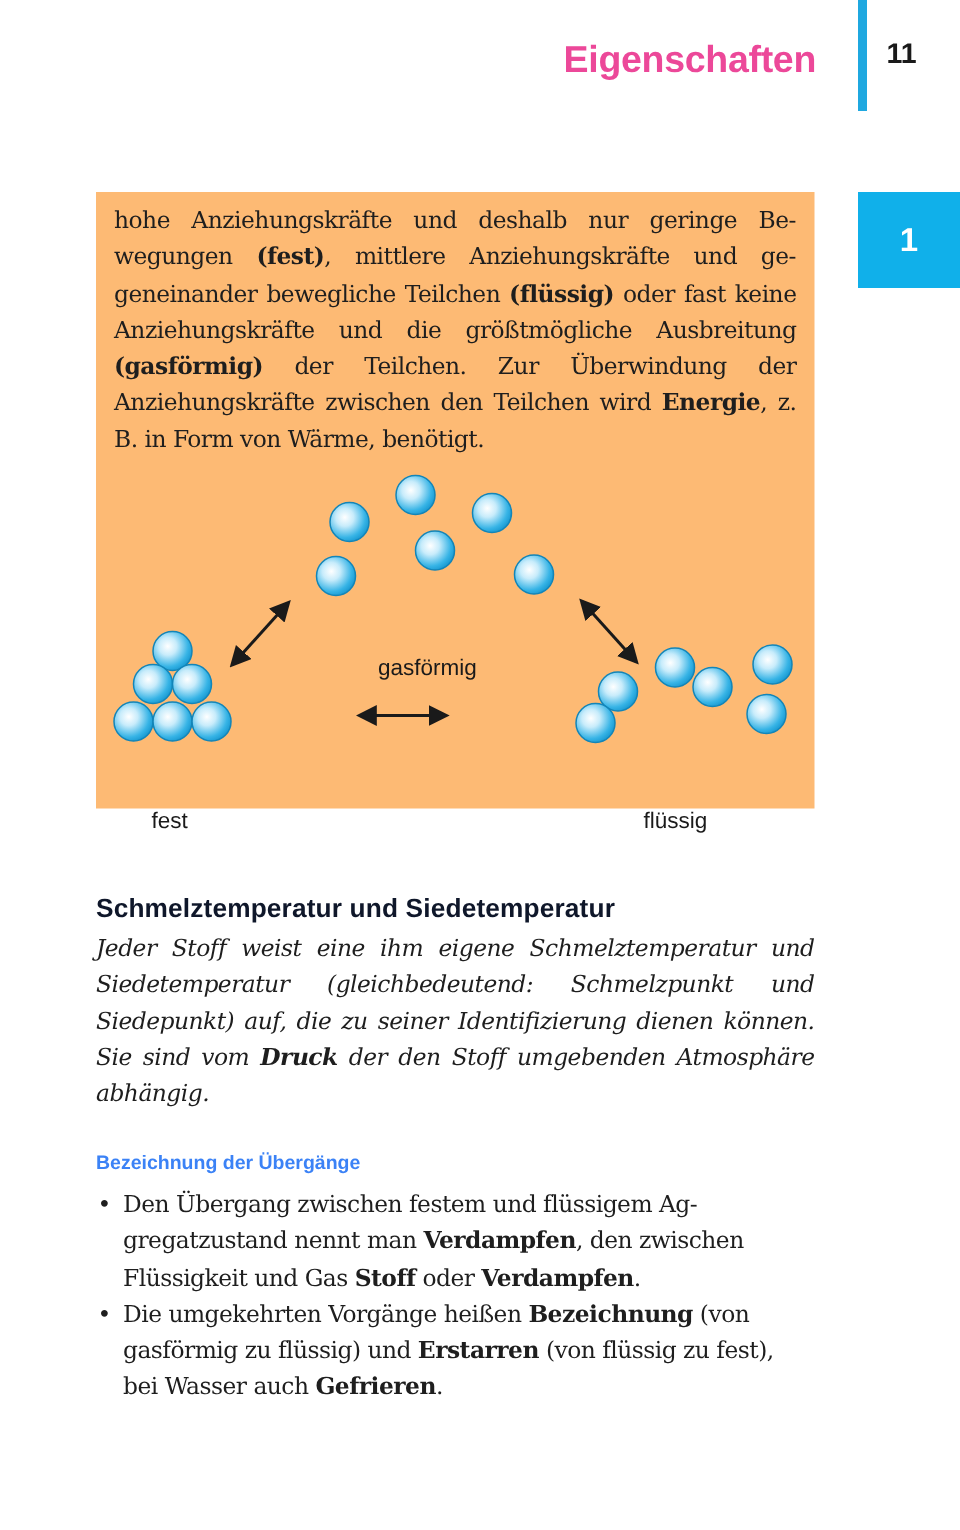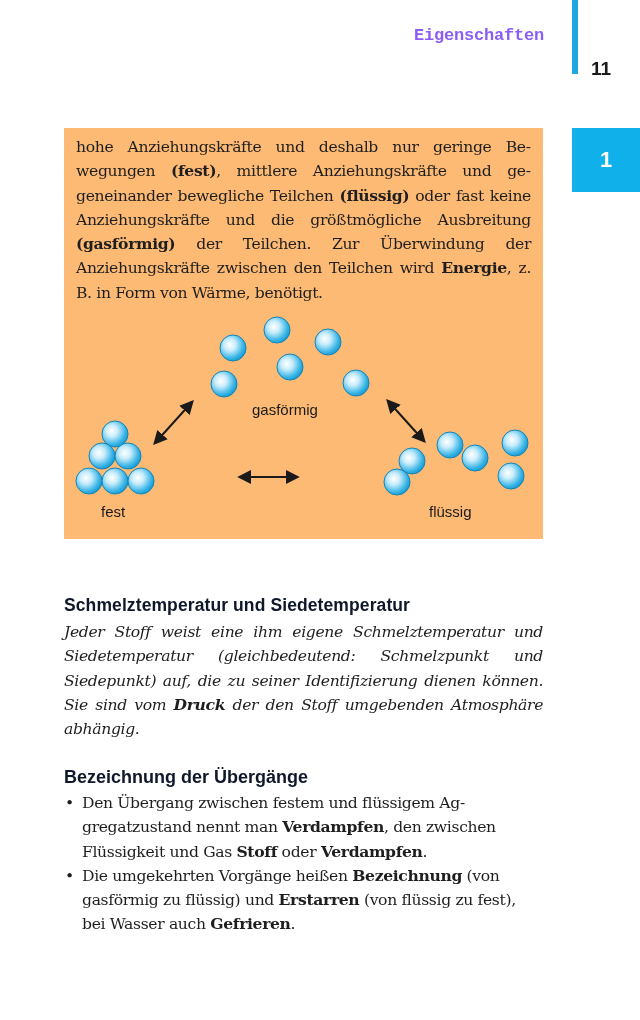--- a/index.html
+++ b/index.html
@@ -3,66 +3,66 @@
 <meta charset="utf-8">
 <style>
   html, body { margin:0; padding:0; }
   body {
     width:640px; height:1020px; position:relative; overflow:hidden;
     background:#ffffff; color:#1e1e1e;
     font-family:"DejaVu Serif", serif;
   }
   .running-head {
     position:absolute; top:26px; right:96px;
-    font-family:Liberation Mono, monospace; font-weight:bold;
-    font-size:17px; color:#8b5cf6; letter-spacing:-0.2px;
+    font-family:Liberation Sans, sans-serif; font-weight:bold;
+    font-size:25px; color:#ec4899; letter-spacing:-0.2px;
   }
   .head-rule {
     position:absolute; left:572px; top:0; width:6px; height:74px; background:#1fa8e0;
   }
   .page-number {
     position:absolute; top:26px; left:591px;
     font-family:"Liberation Sans", sans-serif; font-weight:bold;
-    font-size:19px; color:#1a1a1a;margin-top:32px;
+    font-size:19px; color:#1a1a1a;
   }
   .chapter-tab {
     position:absolute; left:572px; top:128px; width:68px; height:64px;
     background:#10b0ea; color:#ffffff;
     font-family:"Liberation Sans", sans-serif; font-weight:bold; font-size:22px;
     display:flex; align-items:center; justify-content:center;
   }
   .info-box {
     position:absolute; left:64px; top:128px; width:479px; height:411px;
     background:#fdba74;
   }
   .box-text {
     position:absolute; left:12px; top:7px; width:455px;
     font-size:15.6px; line-height:24.3px; text-align:justify;
     hyphens:manual; letter-spacing:-0.35px; word-spacing:0px;
   }
   .box-text b, .body-text b, .bullets b { font-weight:bold; }
   .diagram { position:absolute; left:0; top:0; width:479px; height:411px; }
   .diag-label {
     position:absolute; font-family:"Liberation Sans", sans-serif;
-    font-size:15px; color:#1a1a1a;
+    font-size:15px; color:#1a1a1a;margin-top:36px;
   }
   .section-title {
     position:absolute; left:64px; top:595px;
     font-family:"Liberation Sans", sans-serif; font-weight:bold;
     font-size:17.5px; color:#0f172a; letter-spacing:0.1px;
   }
   .body-text {
     position:absolute; left:64px; top:620px; width:479px;
     font-size:15.6px; line-height:24.3px; text-align:justify;
     letter-spacing:-0.35px;
   }
   .subsection-title {
     position:absolute; left:64px; top:767px;
     font-family:"Liberation Sans", sans-serif; font-weight:bold;
-    font-size:18px; color:#0f172a;
+    font-size:13px; color:#3b82f6;
   }
   .bullets {
     position:absolute; left:64px; top:791px; width:479px;
     margin:0; padding:0; list-style:none;
     font-size:15.6px; line-height:24.3px; letter-spacing:-0.35px;
   }
   .bullets li { position:relative; padding-left:18px; }
   .bullet-dot { position:absolute; left:1px; top:0; }
 </style>
 </head>

